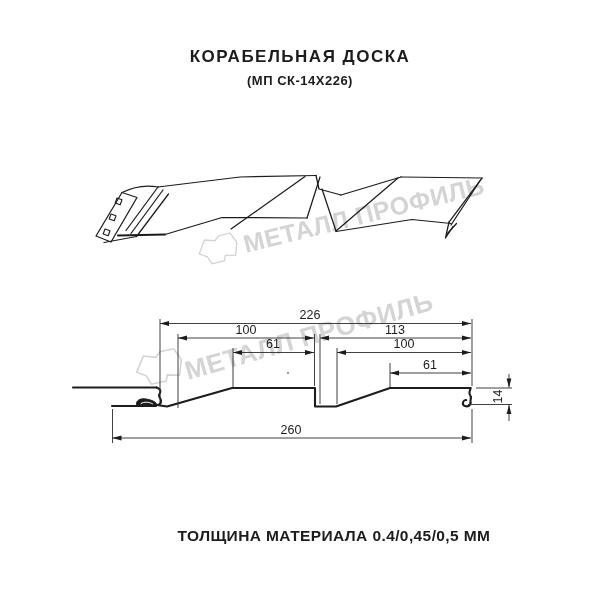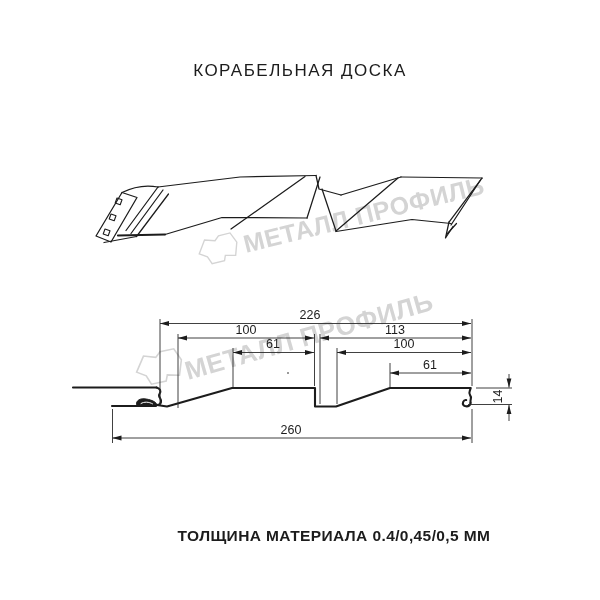--- a/index.html
+++ b/index.html
@@ -2,33 +2,34 @@
 <html><head>
 <meta charset="utf-8">
 <style>
   html,body{margin:0;padding:0;}
   body{
     width:600px;height:600px;position:relative;background:#ffffff;overflow:hidden;
     font-family:"Liberation Sans", sans-serif;color:#1c1c1c;
   }
   .header{position:absolute;top:44px;left:0;width:600px;text-align:center;}
   .title{font-size:37px;font-weight:800;letter-spacing:2px;line-height:1;}
-  .subtitle{font-size:17px;font-weight:400;letter-spacing:1.5px;margin-top:17px;}
+  .subtitle{font-size:17px;font-weight:700;letter-spacing:1.5px;margin-top:3px;}
   .model{font-size:13px;font-weight:700;letter-spacing:.5px;margin-top:6px;}
   .footer{position:absolute;top:527px;left:0;width:600px;text-align:center;
     font-size:15.5px;font-weight:700;letter-spacing:.4px;margin-left:34px;}
   svg.canvas{position:absolute;left:0;top:0;}
   .wm-text{font-weight:bold;letter-spacing:.5px;}
   .dim-label{font-size:12.5px;fill:#1c1c1c;}
 </style>
 </head>
 <body>
 
 <div class="header">
   <div class="subtitle">КОРАБЕЛЬНАЯ ДОСКА</div>
+  <div class="model">(МП СК-14Х226)</div>
 </div>
 
 <svg class="canvas" width="600" height="600" viewBox="0 0 600 600">
   <defs>
     <marker id="arw" markerWidth="10" markerHeight="6" refX="10" refY="3" orient="auto-start-reverse" markerUnits="userSpaceOnUse">
       <path d="M10,3 L1,0.6 L1,5.4 Z" fill="#1c1c1c"></path>
     </marker>
   </defs>
 
   <g>

